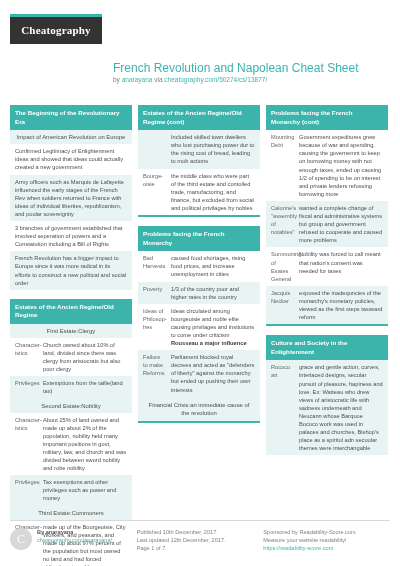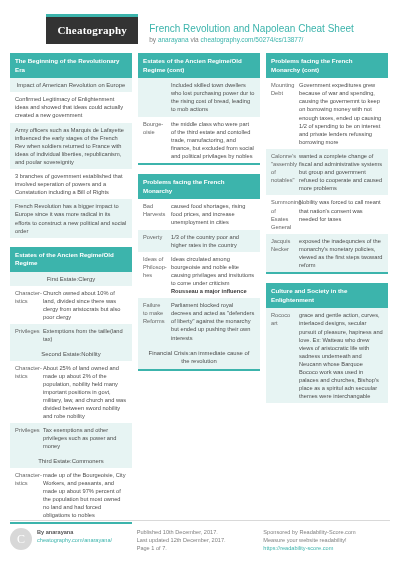--- a/index.html
+++ b/index.html
@@ -6,32 +6,32 @@
   body{
     width:400px;height:566px;
     background:#ffffff;
     font-family:"Liberation Sans", sans-serif;
     color:#4d4d4d;
     overflow:hidden;
   }
   .page{position:relative;width:400px;height:566px;box-sizing:border-box;padding:0 10px;}
 
   
-  .header{display:flex;align-items:flex-start;padding:14px 0 8px 0;justify-content:center;}
+  .header{display:flex;align-items:flex-start;padding:14px 0 20px 0;}
   .logo-wrap{width:92px;flex:0 0 92px;}
   .logo-bar{height:3px;background:#3cb4ac;width:92px;}
   .logo{
     background:#333333;color:#ffffff;
     font-family:"Liberation Serif", serif;
     font-size:11px;font-weight:bold;
     text-align:center;padding:7px 0 8px 0;
     letter-spacing:.2px;
   }
   .titles{padding-left:11px;padding-top:9px;}
-  .sheet-title{color:#3cb4ac;font-size:10px;line-height:11px;font-weight:normal;}
+  .sheet-title{color:#3cb4ac;font-size:12px;line-height:11px;font-weight:normal;margin-top:40px;}
   .byline{font-size:6.5px;line-height:10px;color:#808080;margin-top:1px;}
   .byline a{color:#3cb4ac;text-decoration:none;}
 
   
   .columns{display:flex;gap:6px;align-items:flex-start;}
   .col{width:122px;flex:0 0 122px;}
 
   .block{margin-bottom:9px;}
   .block-title{
     background:#3cb4ac;color:#ffffff;

